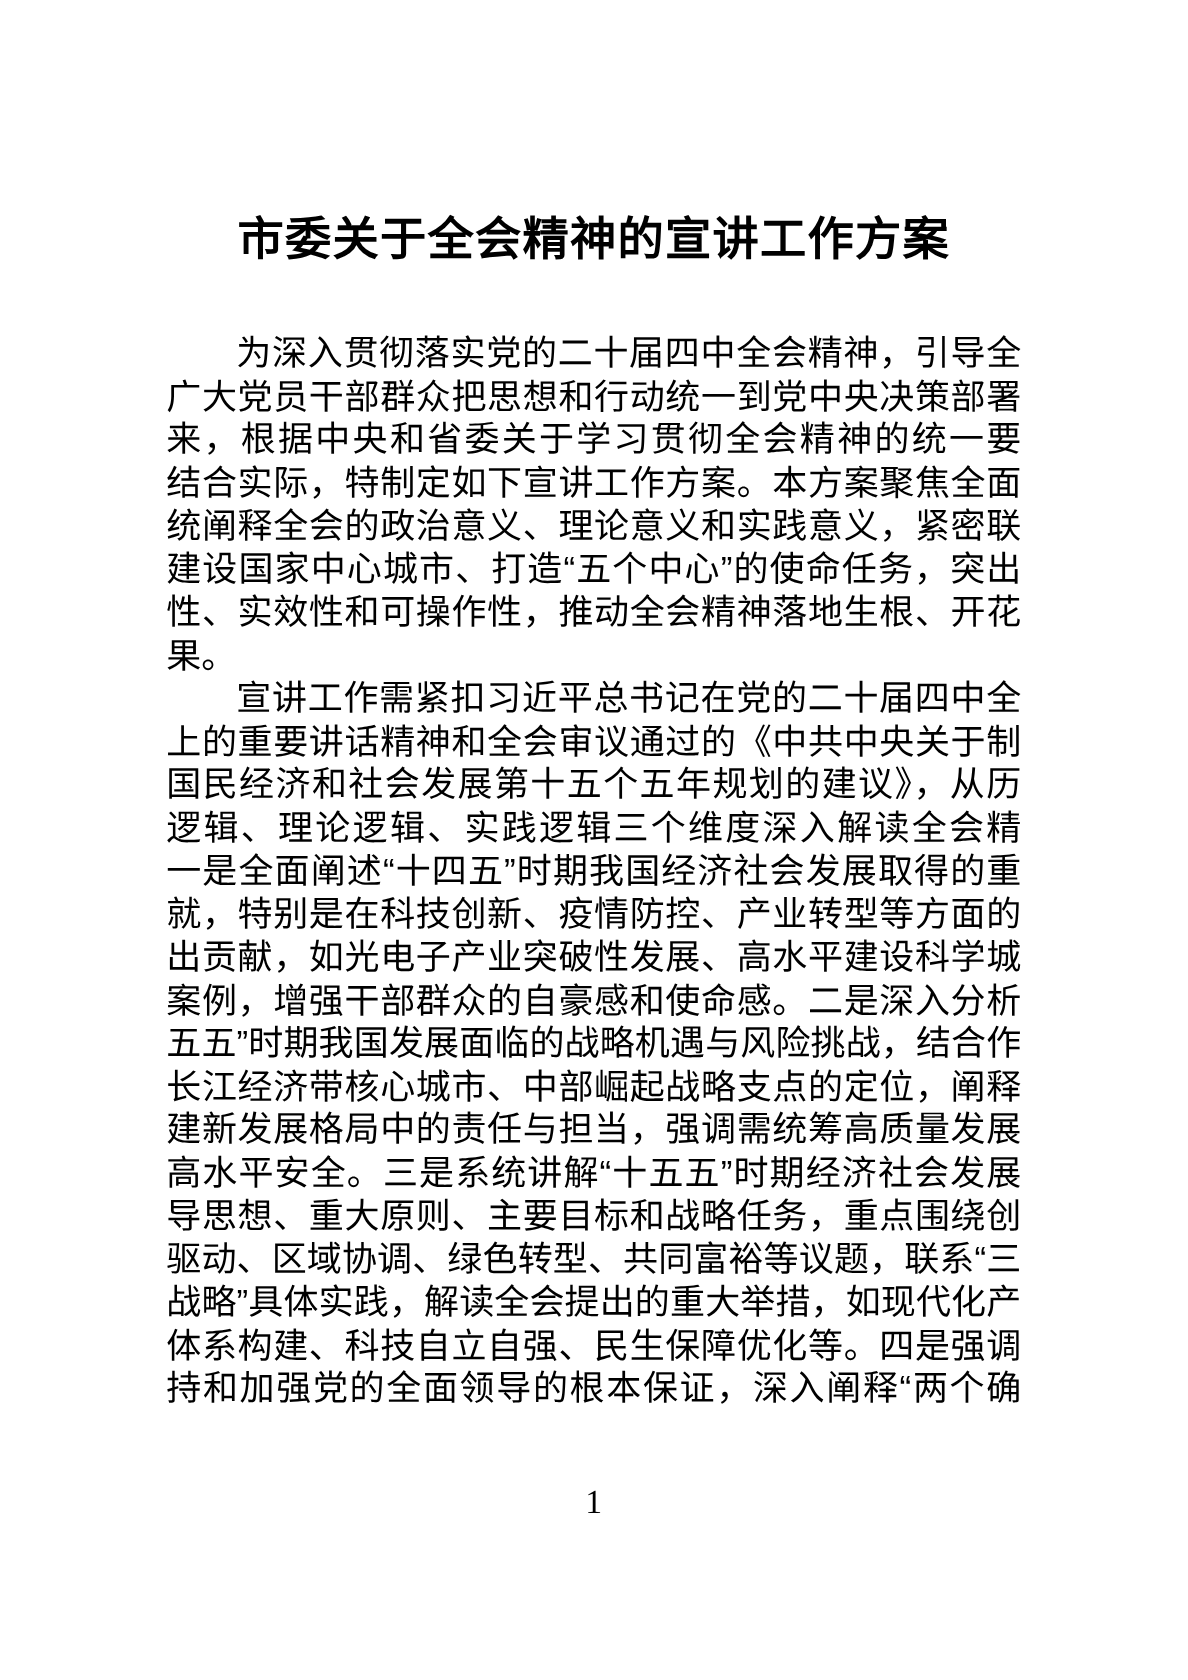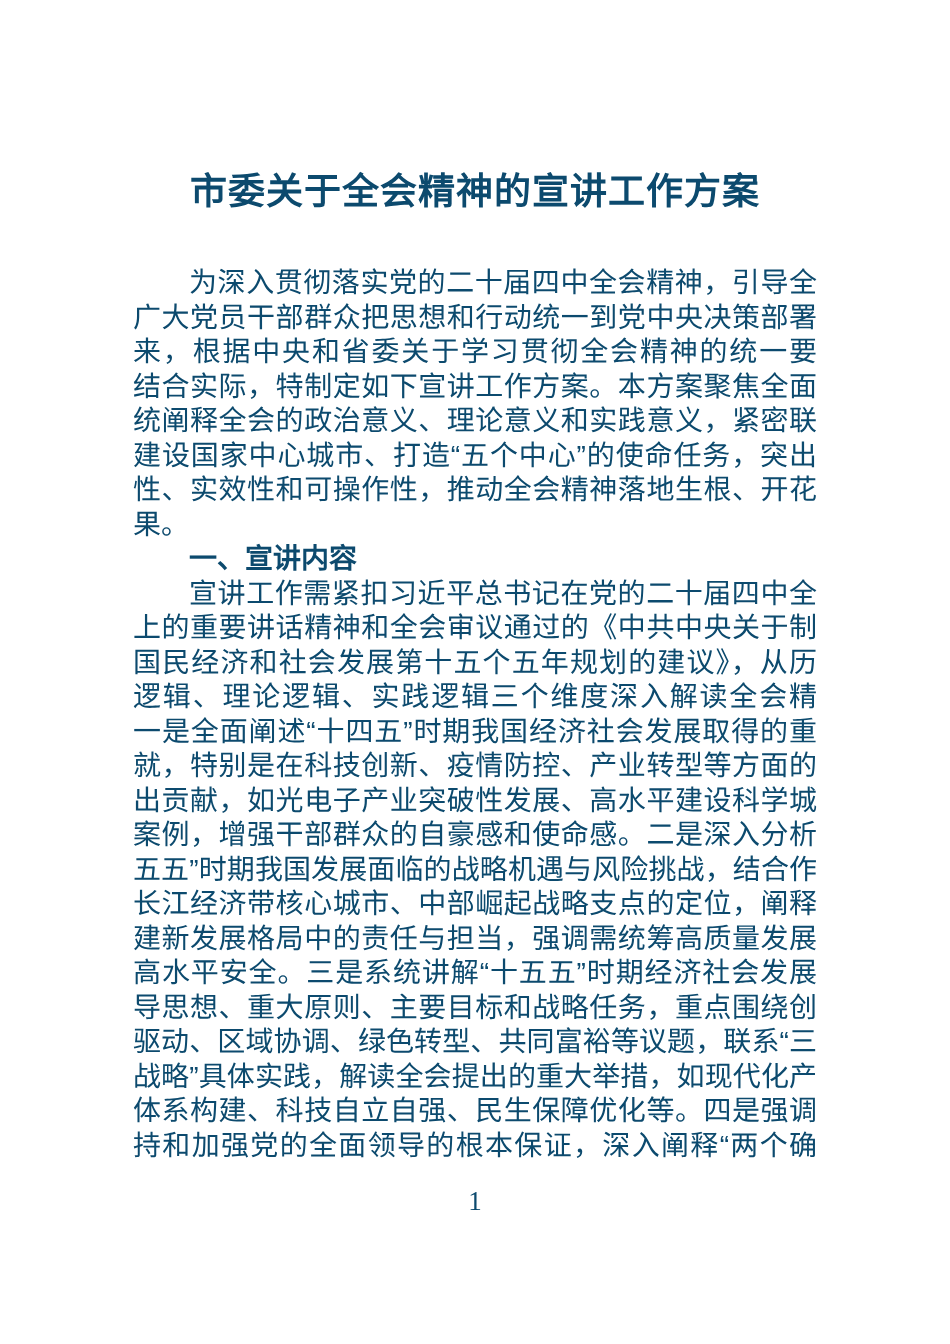--- a/index.html
+++ b/index.html
@@ -5,21 +5,21 @@
   html, body {
     margin: 0;
     padding: 0;
     background: #ffffff;
   }
   .page {
     position: relative;
     width: 950px;
     height: 1344px;
     background: #ffffff;
-    color: #0c4a6e;
+    color: #000000;
     font-family: "Liberation Sans", sans-serif;
     overflow: hidden;
   }
   .doc-title {
     position: absolute;
     left: 0;
     right: 0;
     top: 166px;
     text-align: center;
     font-size: 37px;
@@ -76,21 +76,20 @@
 
   <div class="body-col">
       <div class="line indent fill">为深入贯彻落实党的二十届四中全会精神，引导全市</div>
       <div class="line fill">广大党员干部群众把思想和行动统一到党中央决策部署上</div>
       <div class="line fill">来，根据中央和省委关于学习贯彻全会精神的统一要求，</div>
       <div class="line fill">结合实际，特制定如下宣讲工作方案。本方案聚焦全面系</div>
       <div class="line fill">统阐释全会的政治意义、理论意义和实践意义，紧密联系 X</div>
       <div class="line fill">建设国家中心城市、打造“五个中心”的使命任务，突出针对</div>
       <div class="line fill">性、实效性和可操作性，推动全会精神落地生根、开花结</div>
       <div class="line tail">果。</div>
-      <div class="line heading indent tail">一、宣讲内容</div>
       <div class="line indent fill">宣讲工作需紧扣习近平总书记在党的二十届四中全会</div>
       <div class="line fill">上的重要讲话精神和全会审议通过的《中共中央关于制定</div>
       <div class="line fill">国民经济和社会发展第十五个五年规划的建议》，从历史</div>
       <div class="line fill">逻辑、理论逻辑、实践逻辑三个维度深入解读全会精神。</div>
       <div class="line fill">一是全面阐述“十四五”时期我国经济社会发展取得的重大成</div>
       <div class="line fill">就，特别是在科技创新、疫情防控、产业转型等方面的突</div>
       <div class="line fill">出贡献，如光电子产业突破性发展、高水平建设科学城等</div>
       <div class="line fill">案例，增强干部群众的自豪感和使命感。二是深入分析“十</div>
       <div class="line fill">五五”时期我国发展面临的战略机遇与风险挑战，结合作为</div>
       <div class="line fill">长江经济带核心城市、中部崛起战略支点的定位，阐释构</div>

